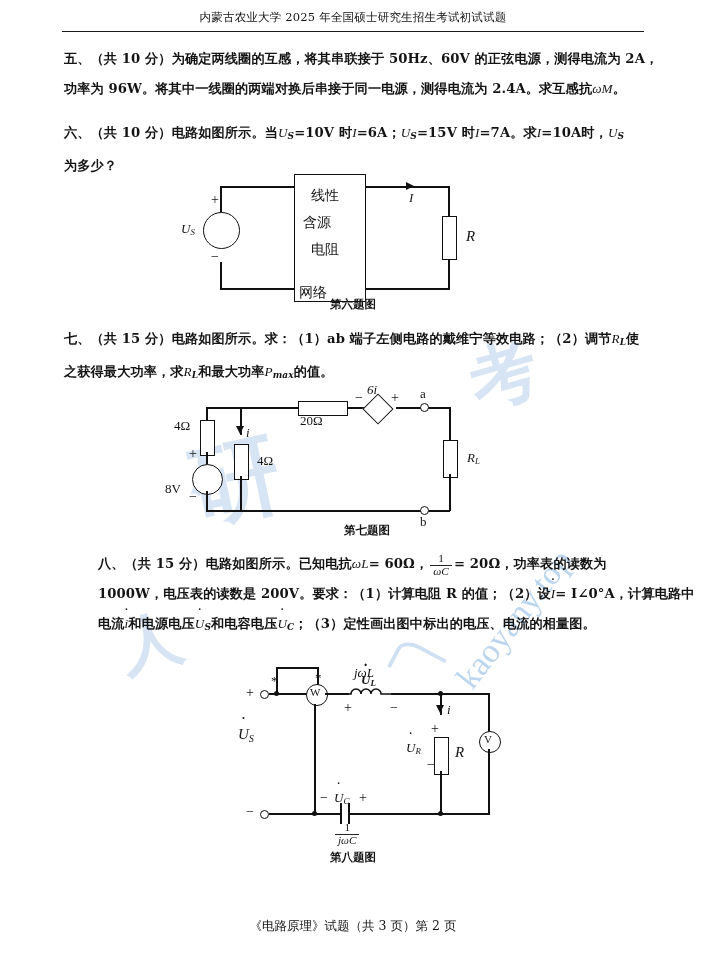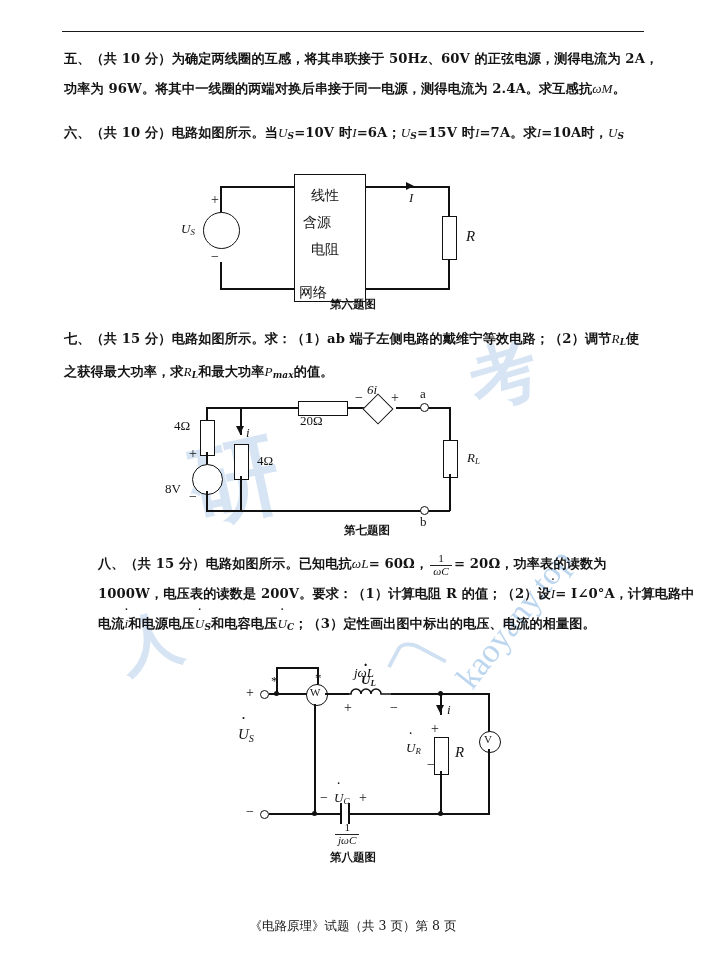--- a/index.html
+++ b/index.html
@@ -225,33 +225,35 @@
 <div class="page">
 
   <div class="watermark-layer">
     <span class="wm-cjk wm-a">考</span>
     <span class="wm-cjk wm-b">研</span>
     <span class="wm-cjk wm-c">人</span>
     <span class="wm-lat">kaoyany.top</span>
     <span class="wm-mark"></span>
   </div>
 
+  <div class="doc-header">内蒙古农业大学 2025 年全国硕士研究生招生考试初试试题</div>
   <div class="header-rule"></div>
 
   <div class="content">
 
     <div class="q-text" style="top:44px;">
       <span class="ln">五、（共 10 分）为确定两线圈的互感，将其串联接于 50Hz、60V 的正弦电源，测得电流为 2A，</span>
       <span class="ln"><span>功率为 96W。将其中一线圈的两端对换后串接于同一电源，测得电流为 2.4A。求互感抗</span><i class="v">ωM</i><span>。</span></span>
     </div>
 
     <div class="q-text" style="top:118px;">
       <span class="ln">
         <span>六、（共 10 分）电路如图所示。当</span><i class="v">U</i><sub class="s">S</sub><span>=10V 时</span><i class="v">I</i><span>=6A；</span><i class="v">U</i><sub class="s">S</sub><span>=15V 时</span><i class="v">I</i><span>=7A。求</span><i class="v">I</i><span>=10A时，</span><i class="v">U</i><sub class="s">S</sub>
       </span>
+      <span class="ln">为多少？</span>
     </div>
 
     <div class="figure" style="left:0;top:0;width:706px;height:964px;pointer-events:none;">
 
       <div class="wire wh" style="left:220px;top:186px;width:230px;"></div>
       <div class="wire wh" style="left:220px;top:288px;width:230px;"></div>
       <div class="wire wv" style="left:220px;top:186px;height:28px;"></div>
       <div class="wire wv" style="left:220px;top:262px;height:28px;"></div>
       <div class="wire wv" style="left:448px;top:186px;height:30px;"></div>
       <div class="wire wv" style="left:448px;top:258px;height:32px;"></div>
@@ -394,15 +396,15 @@
       <div class="wire wv" style="left:488px;top:693px;height:40px;"></div>
       <div class="circ" style="left:479px;top:731px;width:20px;height:20px;"></div>
       <span class="lbl" style="left:484px;top:733px;font-size:11px;">V</span>
       <div class="wire wv" style="left:488px;top:749px;height:65px;"></div>
       <div class="wire wh" style="left:440px;top:813px;width:50px;"></div>
     </div>
     <div class="cap" style="left:0;right:0;top:850px;">第八题图</div>
 
   </div>
 
-  <div class="footer">《电路原理》试题（共 3 页）第 8 页</div>
+  <div class="footer">《电路原理》试题（共 3 页）第 2 页</div>
 
 </div>
 
 </body></html>

